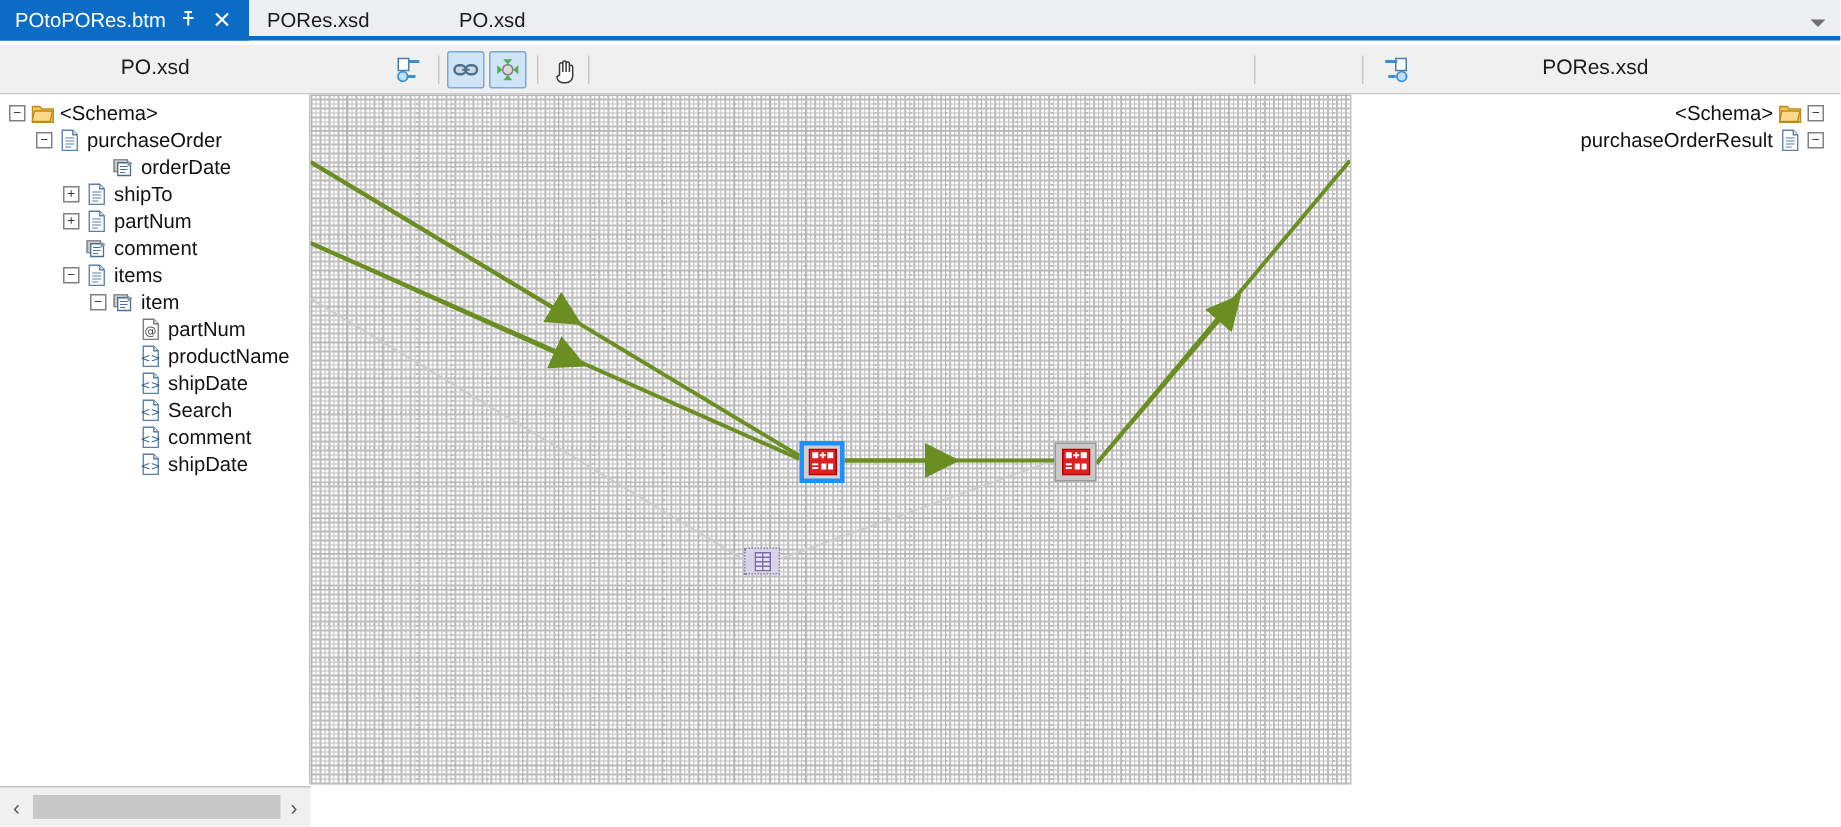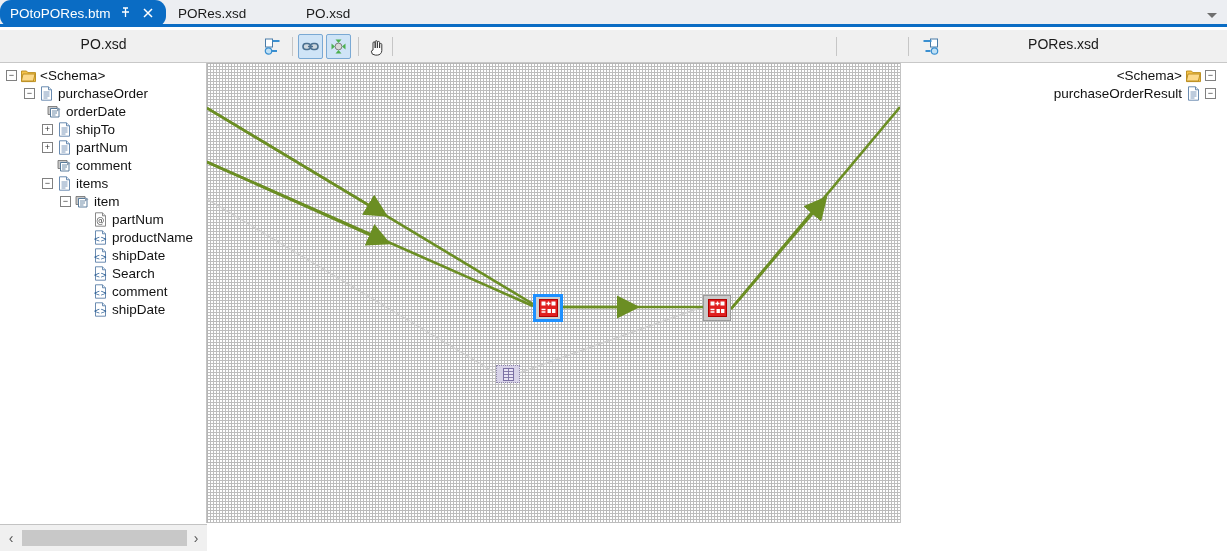--- a/index.html
+++ b/index.html
@@ -19,21 +19,20 @@
     position: absolute; left:0; top:0; width:1227px; height:27px;
     background:#eceef2;
     border-bottom: 3px solid #0a6cc4;
   }
   .tab {
     position: absolute; top:0; height:27px;
     display:flex; align-items:center; gap:6px;
     padding: 0 10px;
     font-size:13.5px; color:#1a1a1a;
     white-space: nowrap;
-    border-radius: 11px;
   }
   .tab.active {
     background:#0a6cc4; color:#ffffff;
     left:0;
   }
   .tab .pin, .tab .close {
     font-size:13px; line-height:1; cursor:default;
     padding:0 2px;
   }
   .tab.active .pin, .tab.active .close { color:#ffffff; }
@@ -345,21 +344,21 @@
         </div>
         <div class="trow" style="padding-left: 24px;">
           <span class="expander">−</span>
           <span class="ticon"><svg width="15" height="15" viewBox="0 0 15 15">
               <path d="M2.5 0.8 h7 l3 3 v10.4 h-10 z" fill="#ffffff" stroke="#5a7fa8" stroke-width="0.9"></path>
               <path d="M9.5 0.8 v3 h3" fill="#dfe9f2" stroke="#5a7fa8" stroke-width="0.9"></path>
               <path d="M4.5 6 h6 M4.5 8 h6 M4.5 10 h6 M4.5 12 h4" stroke="#5a7fa8" stroke-width="0.8"></path>
             </svg></span>
           <span>purchaseOrder</span>
         </div>
-        <div class="trow" style="padding-left: 32px;">
+        <div class="trow" style="padding-left: 60px;">
           <span class="exp-spacer"></span>
           <span class="ticon"><svg width="15" height="15" viewBox="0 0 15 15">
               <path d="M1 2.5 h9 v8 h-9 z" fill="#c9c9c9" stroke="#6b6b6b" stroke-width="0.8"></path>
               <path d="M3.5 4.5 h8.5 v8.5 h-8.5 z" fill="#ffffff" stroke="#4a6f93" stroke-width="0.9"></path>
               <path d="M5 7 h5 M5 9 h5 M5 11 h3.5" stroke="#4a6f93" stroke-width="0.8"></path>
               <path d="M10 3 l3.5 2.2 -3.5 2.2 z" fill="#8a9db0"></path>
             </svg></span>
           <span>orderDate</span>
         </div>
         <div class="trow" style="padding-left: 42px;">

